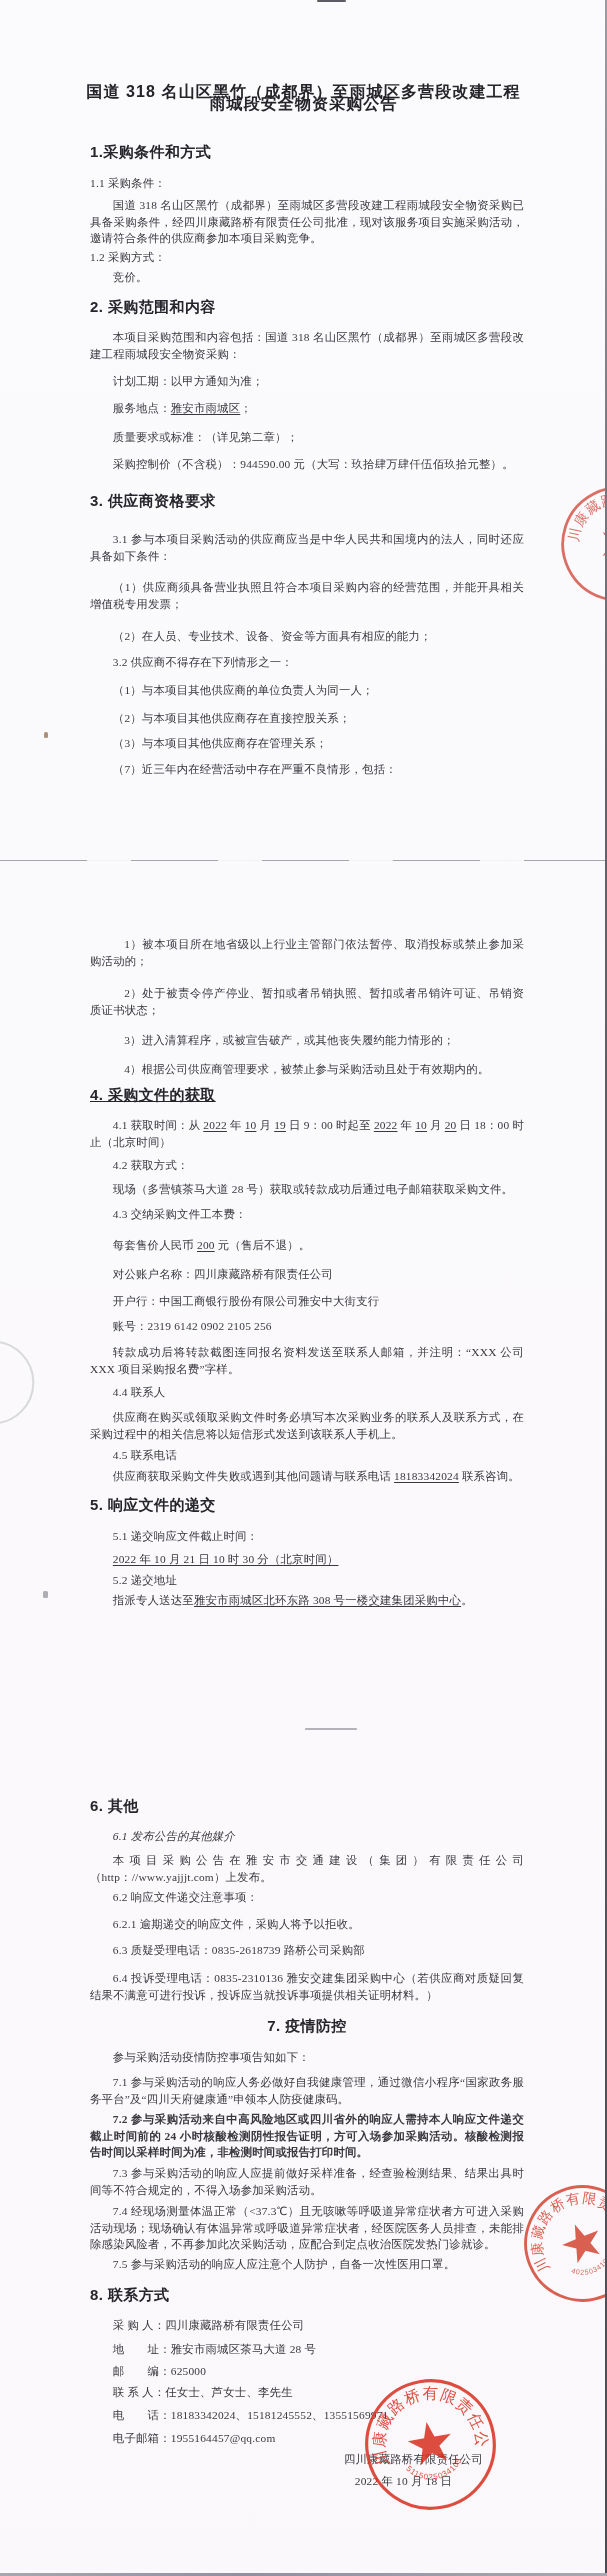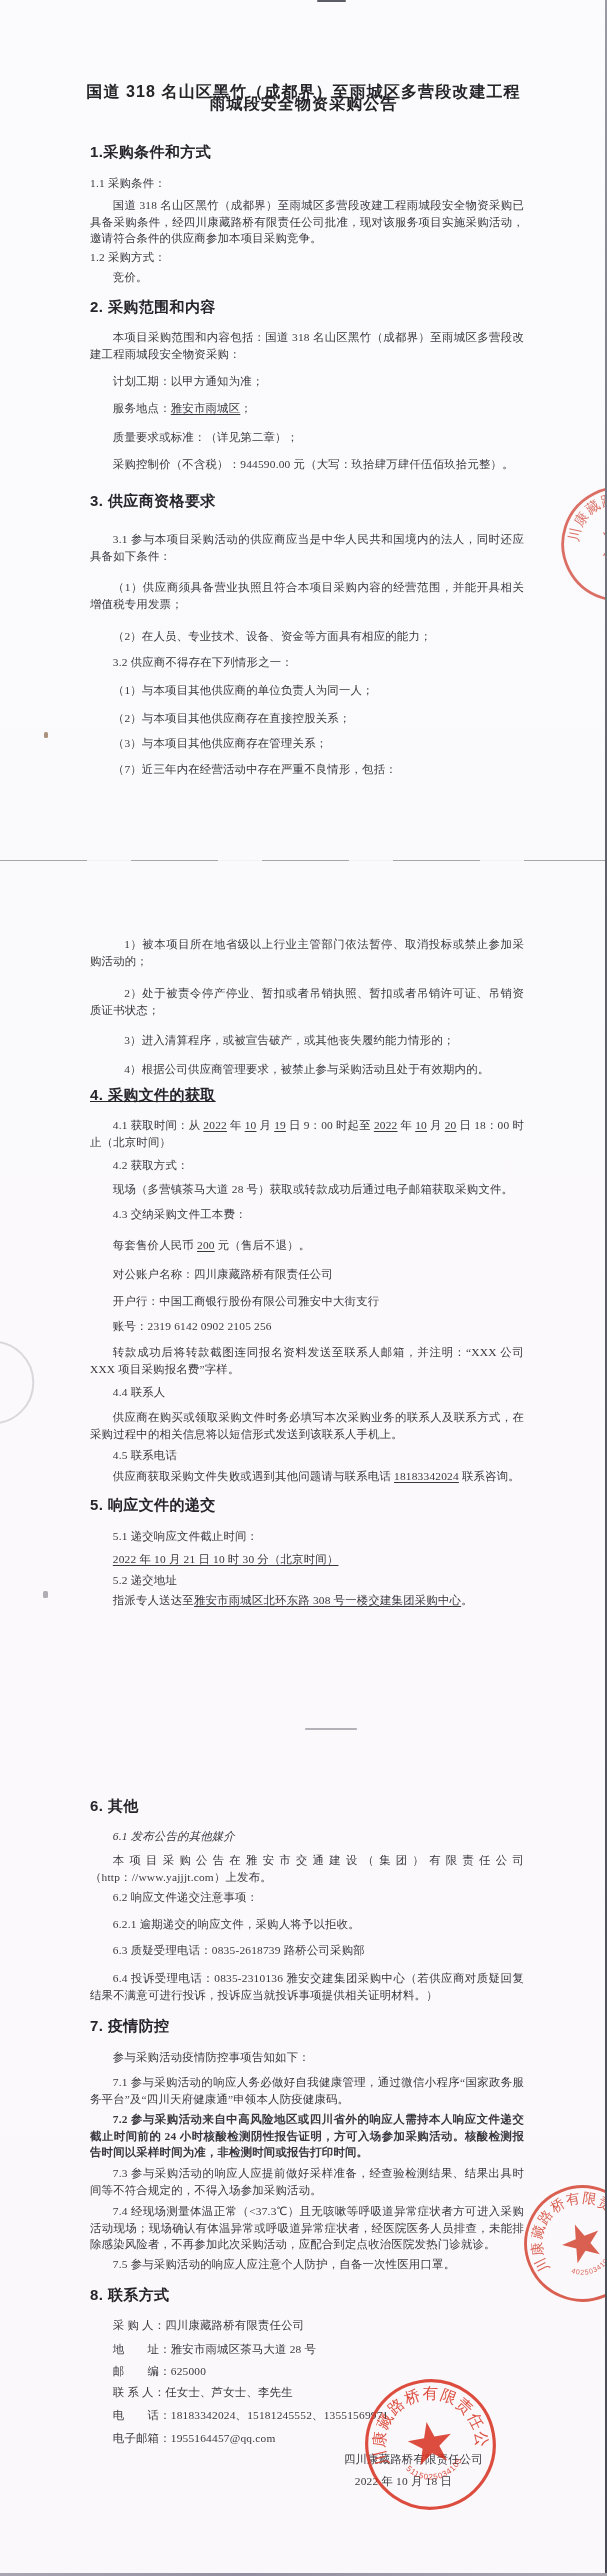--- a/index.html
+++ b/index.html
@@ -97,21 +97,21 @@
       <div class="blk " style="top: 1551px; text-indent: 2em;"><u>2022 年 10 月 21 日 10 时 30 分（北京时间）</u></div>
       <div class="blk " style="top: 1572px; text-indent: 2em;"><span>5.2 递交地址</span></div>
       <div class="blk " style="top: 1592px; text-indent: 2em;"><span>指派专人送达至</span><u>雅安市雨城区北环东路 308 号一楼交建集团采购中心</u><span>。</span></div>
       <div class="blk h" style="top: 1797px;"><span>6. 其他</span></div>
       <div class="blk " style="top: 1828px; text-indent: 2em; font-style: italic;"><span>6.1 发布公告的其他媒介</span></div>
       <div class="blk " style="top: 1852px; text-indent: 2em;"><span>本项目采购公告在雅安市交通建设（集团）有限责任公司（http：//www.yajjjt.com）上发布。</span></div>
       <div class="blk " style="top: 1889px; text-indent: 2em;"><span>6.2 响应文件递交注意事项：</span></div>
       <div class="blk " style="top: 1916px; text-indent: 2em;"><span>6.2.1 逾期递交的响应文件，采购人将予以拒收。</span></div>
       <div class="blk " style="top: 1942px; text-indent: 2em;"><span>6.3 质疑受理电话：0835-2618739 路桥公司采购部</span></div>
       <div class="blk " style="top: 1970px; text-indent: 2em;"><span>6.4 投诉受理电话：0835-2310136 雅安交建集团采购中心（若供应商对质疑回复结果不满意可进行投诉，投诉应当就投诉事项提供相关证明材料。）</span></div>
-      <div class="blk h" style="top: 2017px;"><span>7. 疫情防控</span></div>
+      <div class="blk h" style="top: 2017px; text-align: center;"><span>7. 疫情防控</span></div>
       <div class="blk " style="top: 2049px; text-indent: 2em;"><span>参与采购活动疫情防控事项告知如下：</span></div>
       <div class="blk " style="top: 2074px; text-indent: 2em;"><span>7.1 参与采购活动的响应人务必做好自我健康管理，通过微信小程序“国家政务服务平台”及“四川天府健康通”申领本人防疫健康码。</span></div>
       <div class="blk " style="top: 2111px; text-indent: 2em; font-weight: bold;"><span>7.2 参与采购活动来自中高风险地区或四川省外的响应人需持本人响应文件递交截止时间前的 24 小时核酸检测阴性报告证明，方可入场参加采购活动。核酸检测报告时间以采样时间为准，非检测时间或报告打印时间。</span></div>
       <div class="blk " style="top: 2165px; text-indent: 2em;"><span>7.3 参与采购活动的响应人应提前做好采样准备，经查验检测结果、结果出具时间等不符合规定的，不得入场参加采购活动。</span></div>
       <div class="blk " style="top: 2203px; text-indent: 2em;"><span>7.4 经现场测量体温正常（&lt;37.3℃）且无咳嗽等呼吸道异常症状者方可进入采购活动现场；现场确认有体温异常或呼吸道异常症状者，经医院医务人员排查，未能排除感染风险者，不再参加此次采购活动，应配合到定点收治医院发热门诊就诊。</span></div>
       <div class="blk " style="top: 2256px; text-indent: 2em;"><span>7.5 参与采购活动的响应人应注意个人防护，自备一次性医用口罩。</span></div>
       <div class="blk h" style="top: 2286px;"><span>8. 联系方式</span></div>
       <div class="blk " style="top: 2317px; text-indent: 2em;"><span>采 购 人：四川康藏路桥有限责任公司</span></div>
       <div class="blk " style="top: 2341px; text-indent: 2em;"><span>地　　址：雅安市雨城区茶马大道 28 号</span></div>
       <div class="blk " style="top: 2363px; text-indent: 2em;"><span>邮　　编：625000</span></div>

